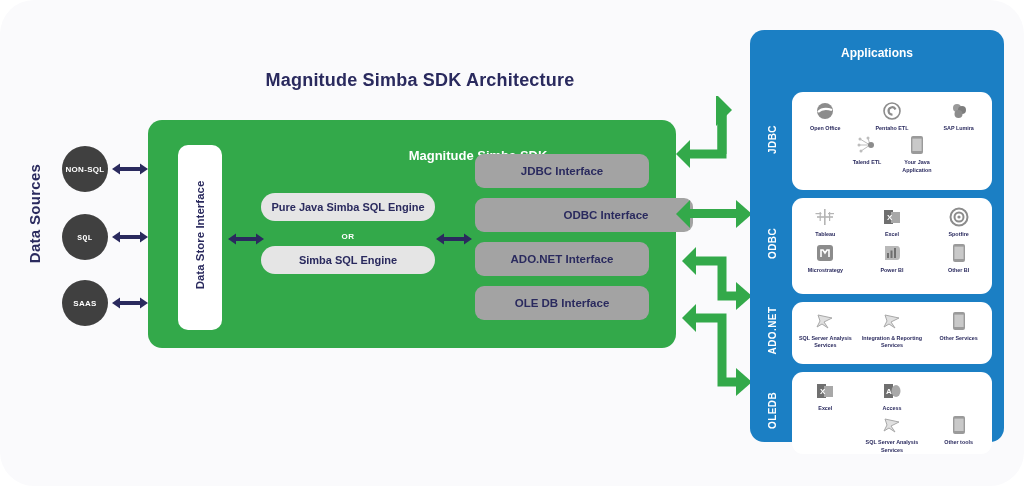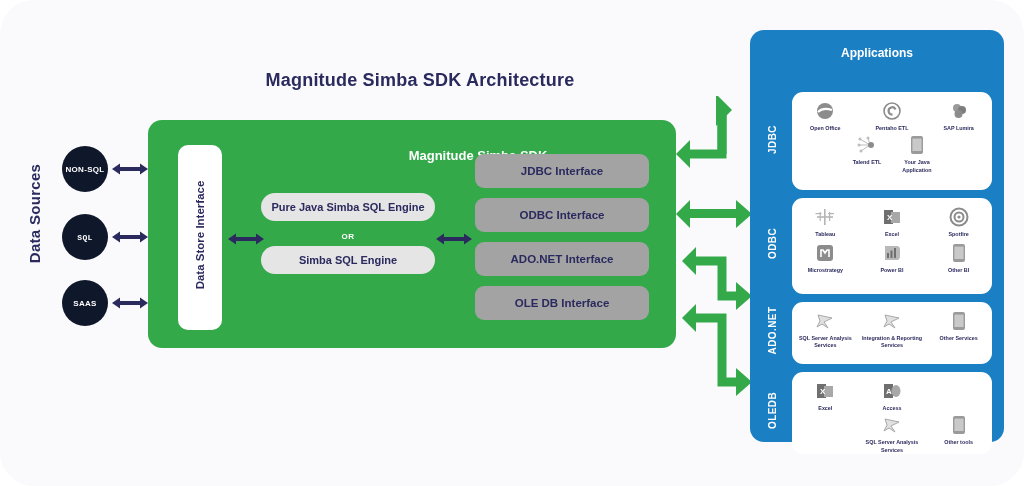--- a/index.html
+++ b/index.html
@@ -35,21 +35,21 @@
     text-align: center;
     transform: rotate(-90deg);
     font-size: 15px; font-weight: bold;
     color: #2a2a5e;
     letter-spacing: .3px;
   }
   .source-circle {
     position: absolute;
     width: 46px; height: 46px;
     border-radius: 50%;
-    background: #0f172a;
+    background: #404040;
     color: #ffffff;
     display: flex; align-items: center; justify-content: center;
     font-size: 8px; font-weight: bold;
     letter-spacing: .3px;
   }
   #source-nonsql { left: 62px; top: 146px; }
   #source-sql    { left: 62px; top: 214px; font-family: Liberation Mono, monospace; }
   #source-saas   { left: 62px; top: 280px; }
 
   .dbl-arrow-h {
@@ -116,21 +116,21 @@
     position: absolute;
     left: 327px;
     width: 174px; height: 34px;
     background: #a3a3a3;
     border-radius: 9px;
     display: flex; align-items: center; justify-content: center;
     font-size: 11.5px; font-weight: bold;
     color: #2a2a5e;
   }
   #iface-jdbc    { top: 34px; }
-  #iface-odbc    { top: 78px; }
+  #iface-odbc    { top: 78px; padding-left: 44px; }
   #iface-adonet  { top: 122px; justify-content: center; }
   #iface-oledb   { top: 166px; }
 
   
   #sdk-arrow-left  { position: absolute; left: 80px;  top: 112px; }
   #sdk-arrow-right { position: absolute; left: 288px; top: 112px; }
 
   
   #connectors {
     position: absolute;

